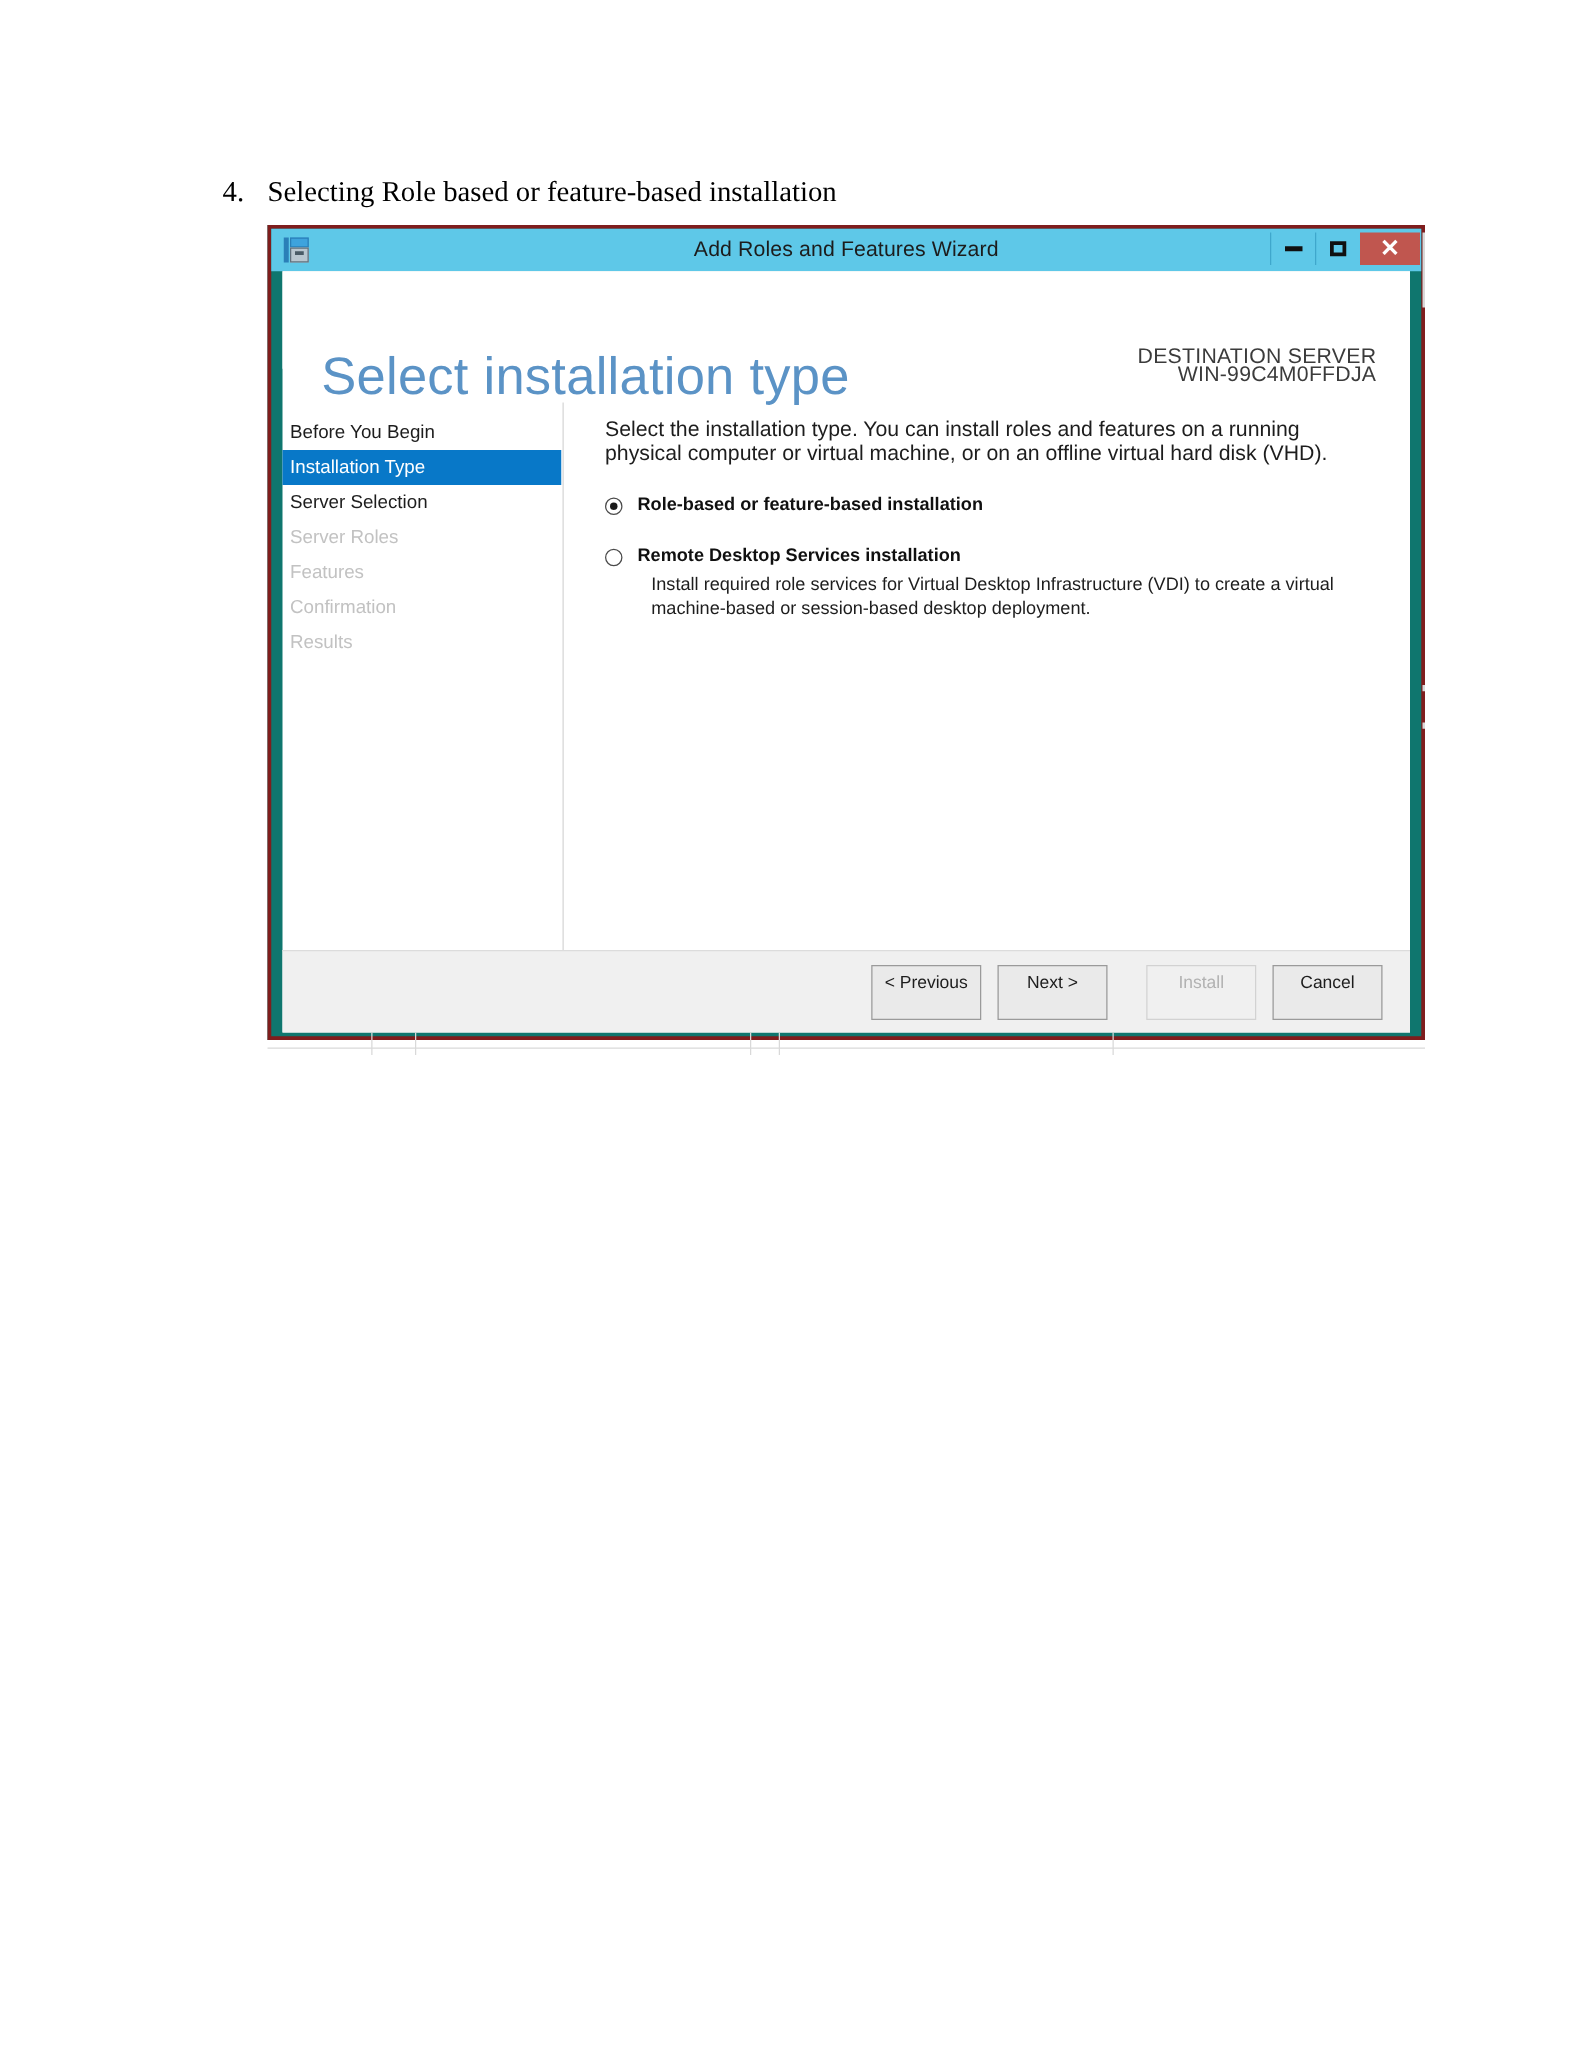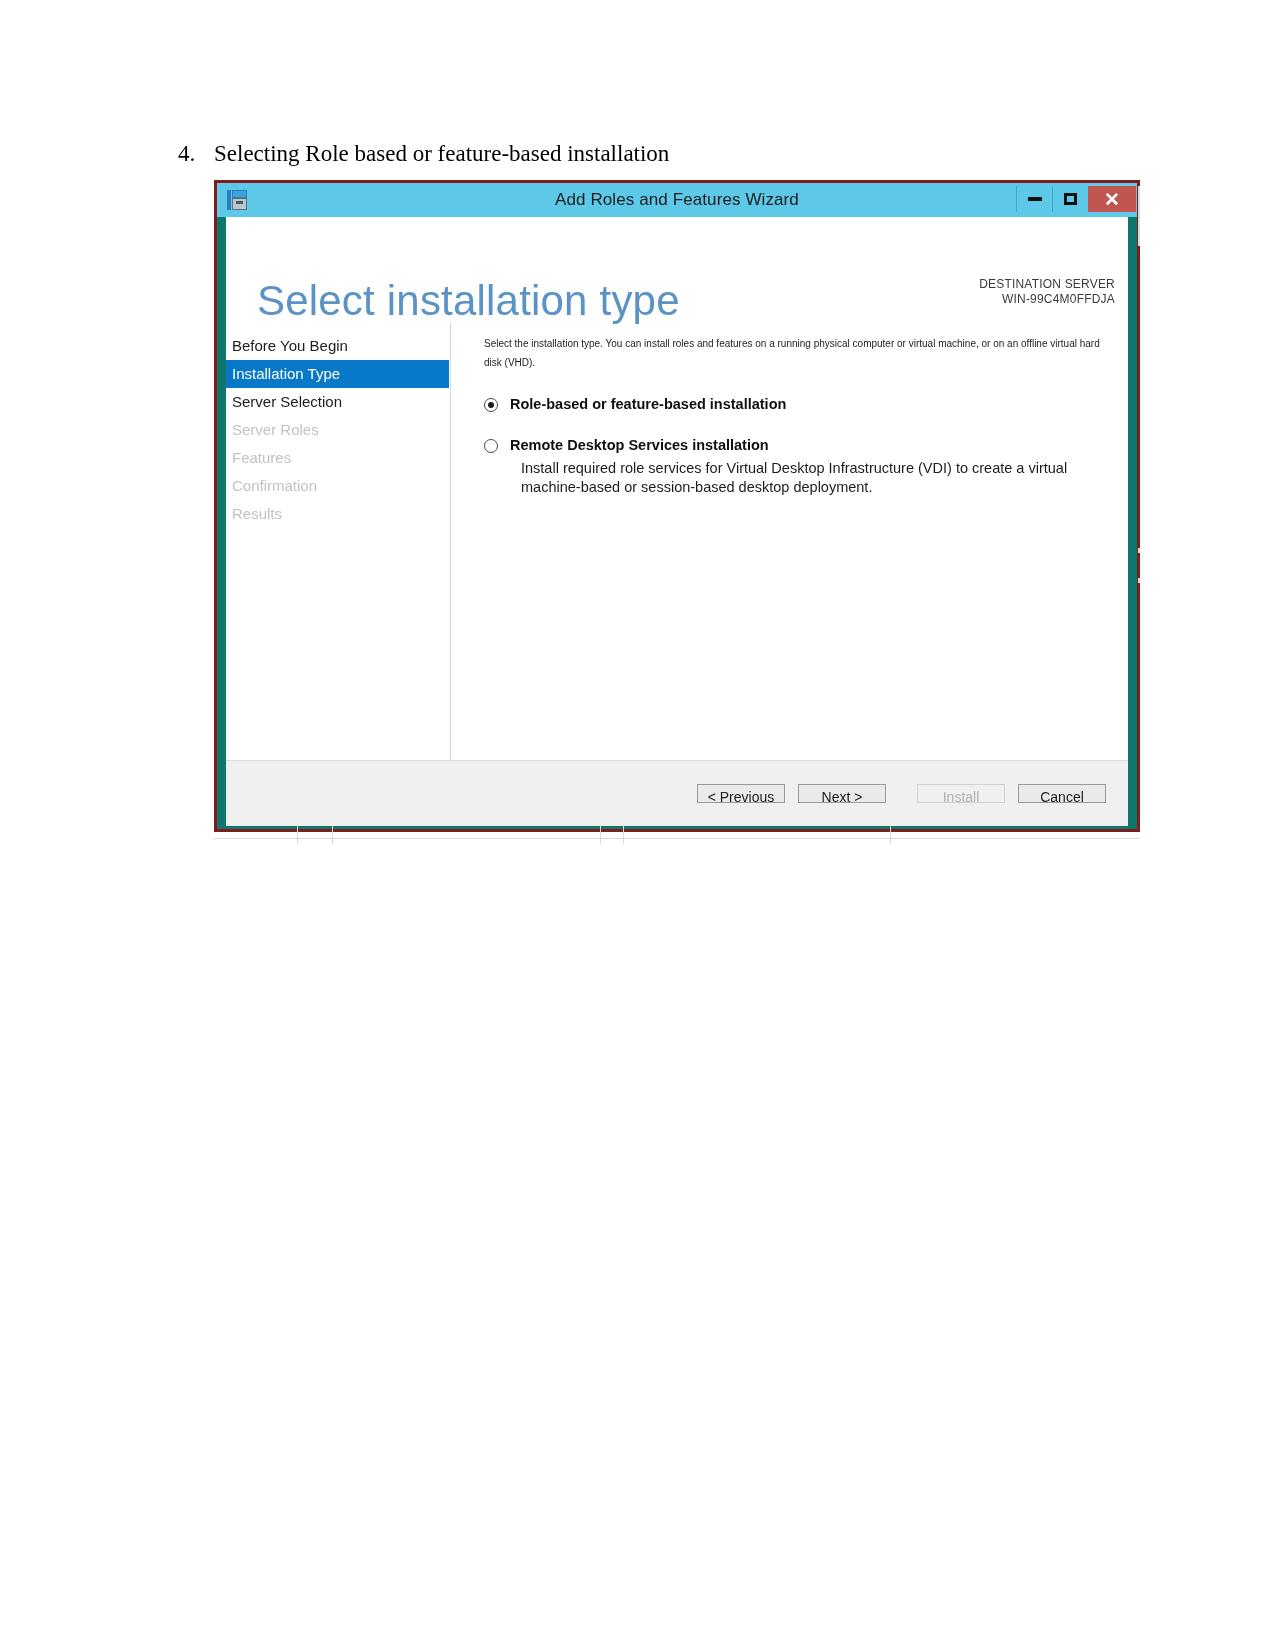--- a/index.html
+++ b/index.html
@@ -152,24 +152,24 @@
     left: 31px;
     top: 60px;
     font-size: 42px;
     color: #5b93c6;
     font-family: "Liberation Sans", sans-serif;
     font-weight: 300;
     letter-spacing: 0.2px;
   }
   #dest-block {
     position: absolute;
-    right: 13px;
+    right: 27px;
     top: 60px;
     text-align: right;
-    font-size: 12px;
+    font-size: 17px;
     color: #3b3b3b;
     line-height: 15px;
     letter-spacing: 0.2px;
   }
   #dest-block .lbl { text-transform: uppercase; }
 
   
   #wiz-body {
     position: absolute;
     left: 0; right: 0;
@@ -198,21 +198,21 @@
     margin-right: 1px;
   }
   .nav-item.disabled { color: #c2c2c2; }
 
   #content-pane {
     flex: 1 1 auto;
     padding: 12px 24px 0 33px;
     position: relative;
   }
   #intro-text {
-    font-size: 10px;
+    font-size: 17px;
     color: #1d1d1d;
     line-height: 19px;
     max-width: 640px;
   }
   .option {
     margin-top: 23px;
     position: relative;
     padding-left: 26px;
   }
   .radio {
@@ -257,21 +257,21 @@
     background: #f0f0f0;
     border-top: 1px solid #dcdcdc;
     display: flex;
     align-items: center;
     justify-content: flex-end;
     padding-right: 22px;
     box-sizing: border-box;
   }
   .wbtn-action {
     width: 88px;
-    height: 19px;
+    height: 44px;
     font-size: 14px;
     font-family: "Liberation Sans", sans-serif;
     color: #1d1d1d;
     background: #eaeaea;
     border: 1px solid #9a9a9a;
     margin-left: 13px;
     cursor: pointer;
     line-height: 25px;
     text-align: center;
     box-sizing: border-box;

